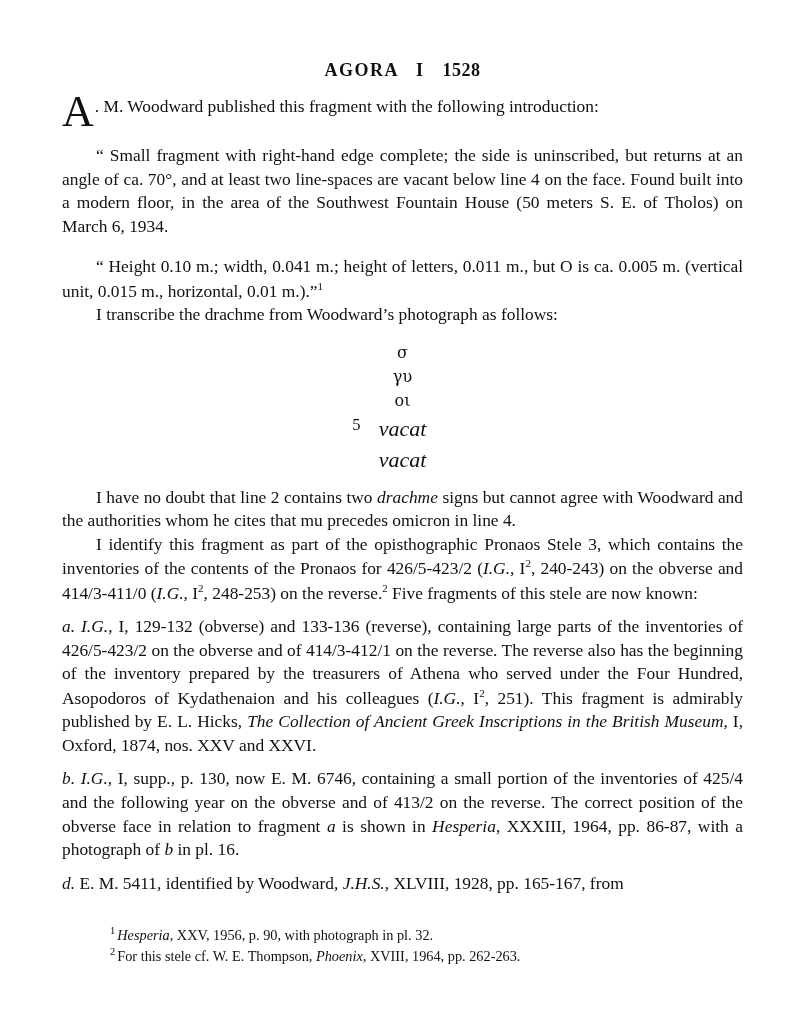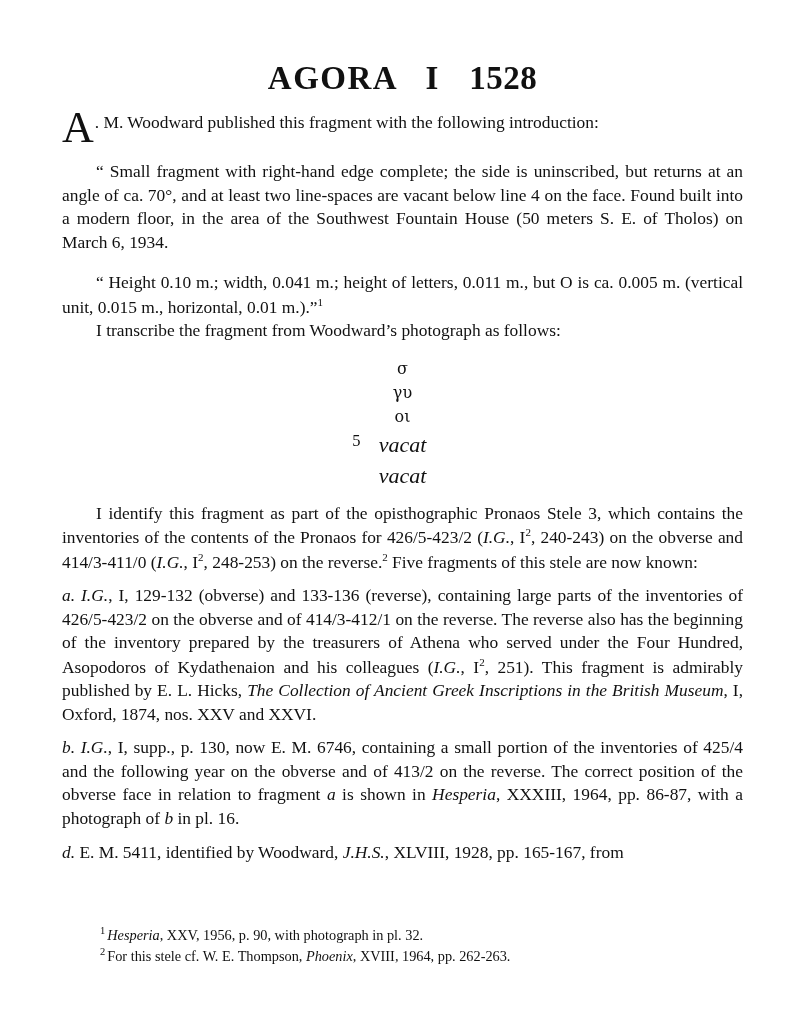--- a/index.html
+++ b/index.html
@@ -17,21 +17,21 @@
   }
   .page {
     width: 805px;
     height: 1024px;
     box-sizing: border-box;
     padding: 56px 62px 30px 62px;
     position: relative;
   }
   .title {
     text-align: center;
-    font-size: 33px;
+    font-size: 18px;
     letter-spacing: 1.5px;
     margin: 4px 0 14px 0;
     font-family: "Liberation Serif", serif;
   }
   .title .num {
     letter-spacing: 0.5px;
   }
 
   p {
     margin: 0 0 0 0;
@@ -97,21 +97,21 @@
 
   .item-para {
     margin-top: 10px;
   }
   .item-label {
     font-style: italic;
   }
 
   .footnotes {
     position: absolute;
-    left: 62px;
+    left: 72px;
     right: 62px;
     bottom: 58px;
     font-size: 14.3px;
     line-height: 1.42;
   }
   .footnotes .fn {
     padding-left: 38px;
     text-align: left;
   }
   .fn sup {
@@ -144,21 +144,21 @@
   <p class="dropcap-para">
     <span class="dropcap">A</span><span>. M. Woodward published this fragment with the following introduction:</span>
   </p>
 
   <p class="quote-para">“ Small fragment with right-hand edge complete; the side is uninscribed, but returns at an angle of ca. 70°, and at least two line-spaces are vacant below line 4 on the face.  Found built into a modern floor, in the area of the Southwest Fountain House (50 meters S. E. of Tholos) on March 6, 1934.</p>
 
   <p class="quote-para">
     <span>“ Height 0.10 m.; width, 0.041 m.; height of letters, 0.011 m., but O is ca. 0.005 m. (vertical unit, 0.015 m., horizontal, 0.01 m.).”</span><sup class="ref">1</sup>
   </p>
 
-  <p class="indent">I transcribe the fragment from Woodward’s photograph as follows:</p>
+  <p class="indent">I transcribe the drachme from Woodward’s photograph as follows:</p>
 
   <div class="inscription">
     <div class="ins-row">
       <span class="ins-line-no"></span>
       <span class="ins-greek">σ</span>
     </div>
     <div class="ins-row">
       <span class="ins-line-no"></span>
       <span class="ins-greek">γυ</span>
     </div>
@@ -169,20 +169,24 @@
     <div class="ins-row">
       <span class="ins-line-no">5</span>
       <span class="ins-vacat">vacat</span>
     </div>
     <div class="ins-row">
       <span class="ins-line-no"></span>
       <span class="ins-vacat">vacat</span>
     </div>
   </div>
 
+  <p class="indent gap">
+    I have no doubt that line 2 contains two <i>drachme</i> signs but cannot agree with
+    Woodward and the authorities whom he cites that mu precedes omicron in line 4.
+  </p>
 
   <p class="indent">
     I identify this fragment as part of the opisthographic Pronaos Stele 3, which
     contains the inventories of the contents of the Pronaos for 426/5-423/2 (<i>I.G.</i>, I<span class="small-sup">2</span>,
     240-243) on the obverse and 414/3-411/0 (<i>I.G.</i>, I<span class="small-sup">2</span>, 248-253) on the reverse.<sup class="ref">2</sup>  Five
     fragments of this stele are now known:
   </p>
 
   <p class="item-para">
     <span class="item-label">a.</span>

